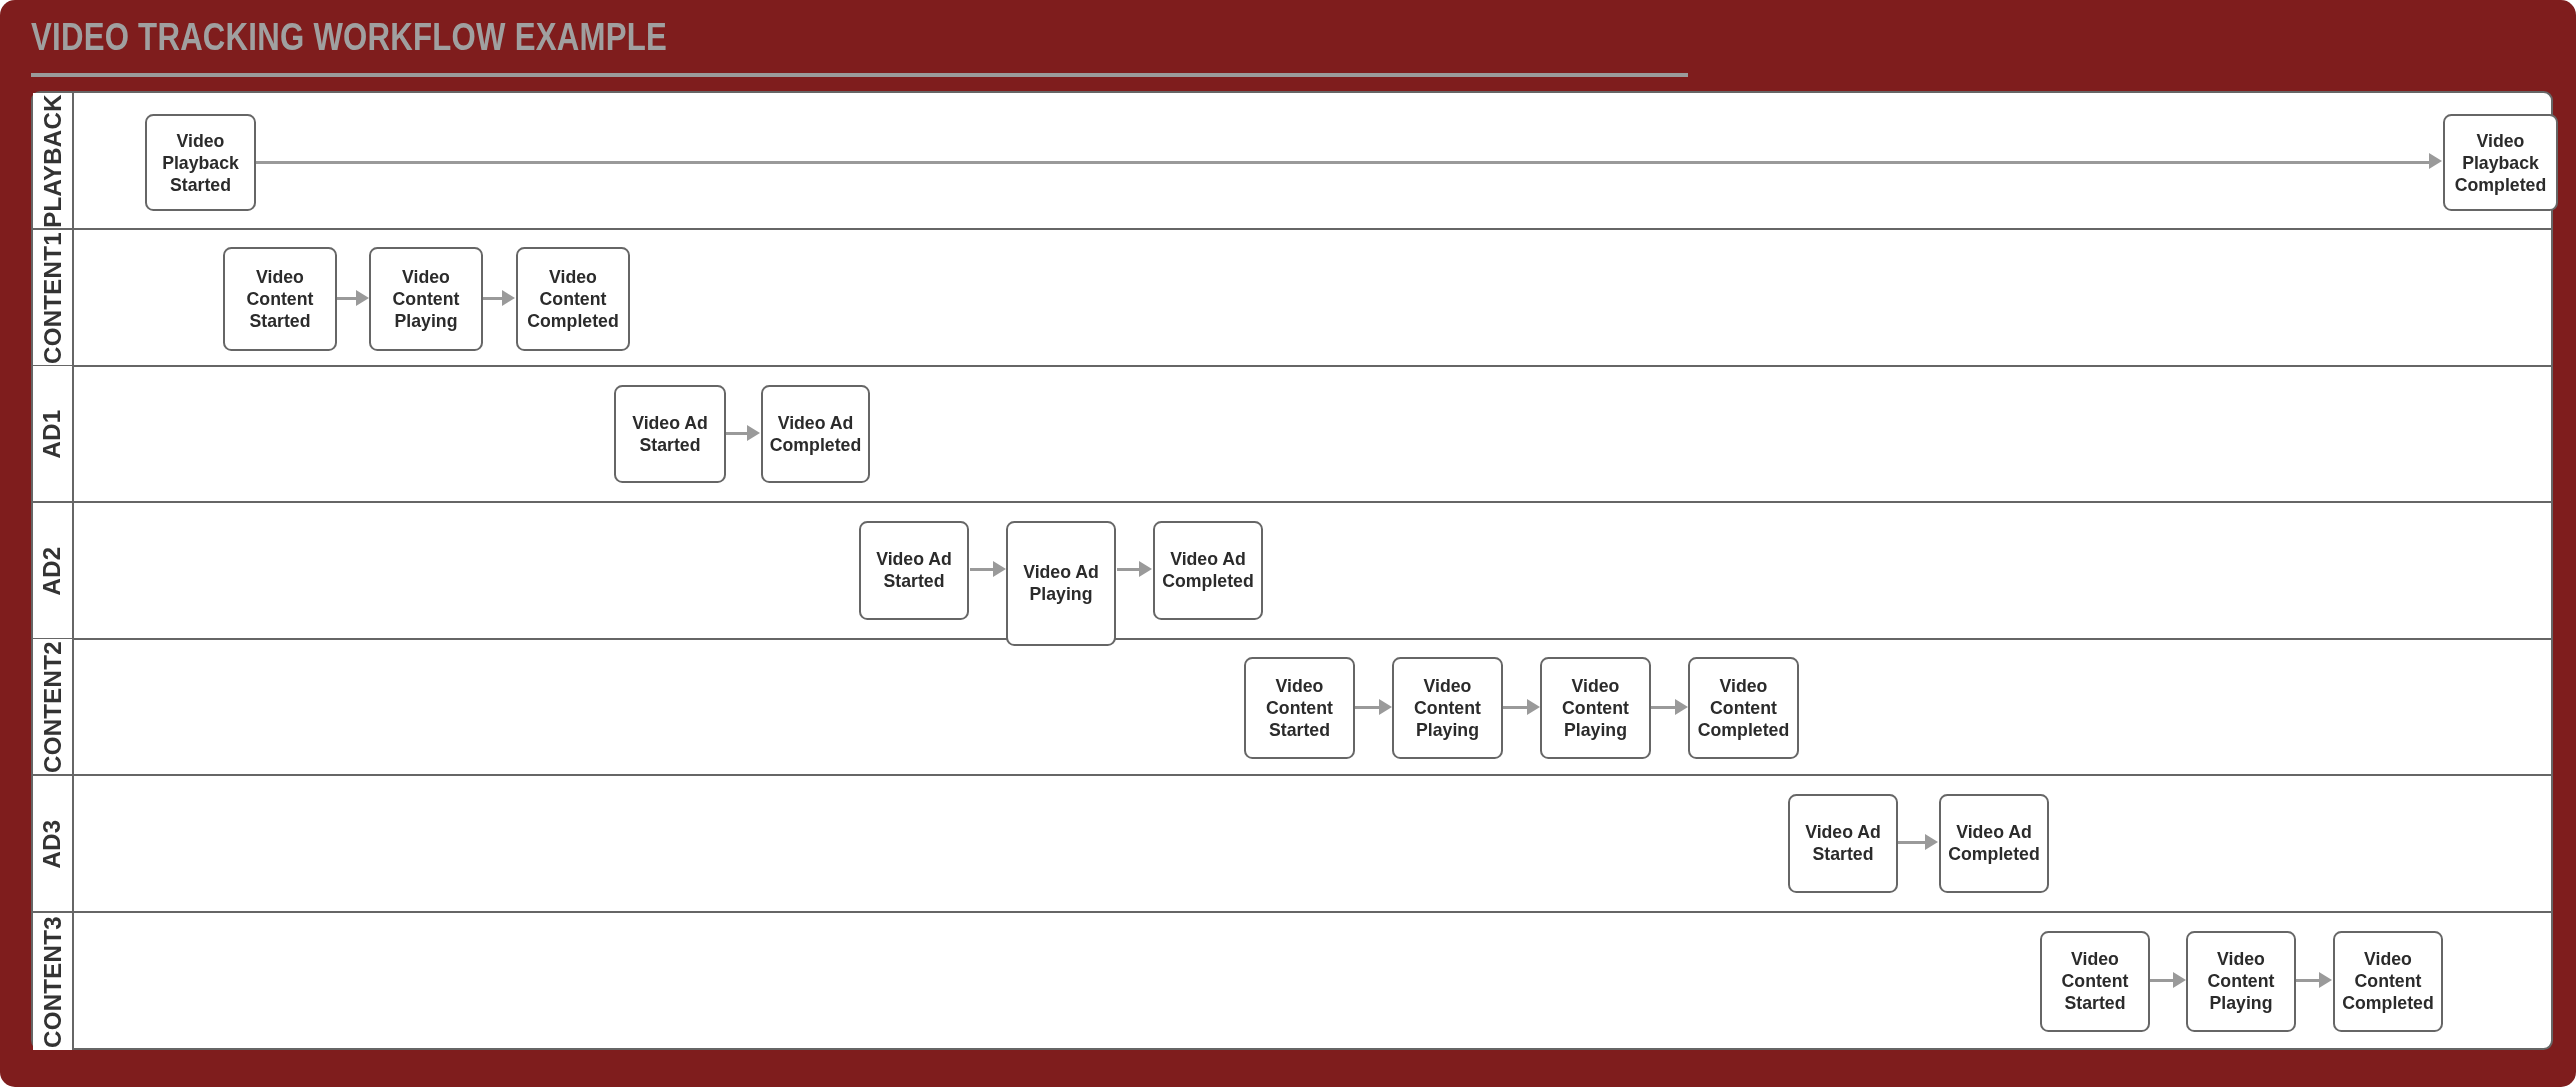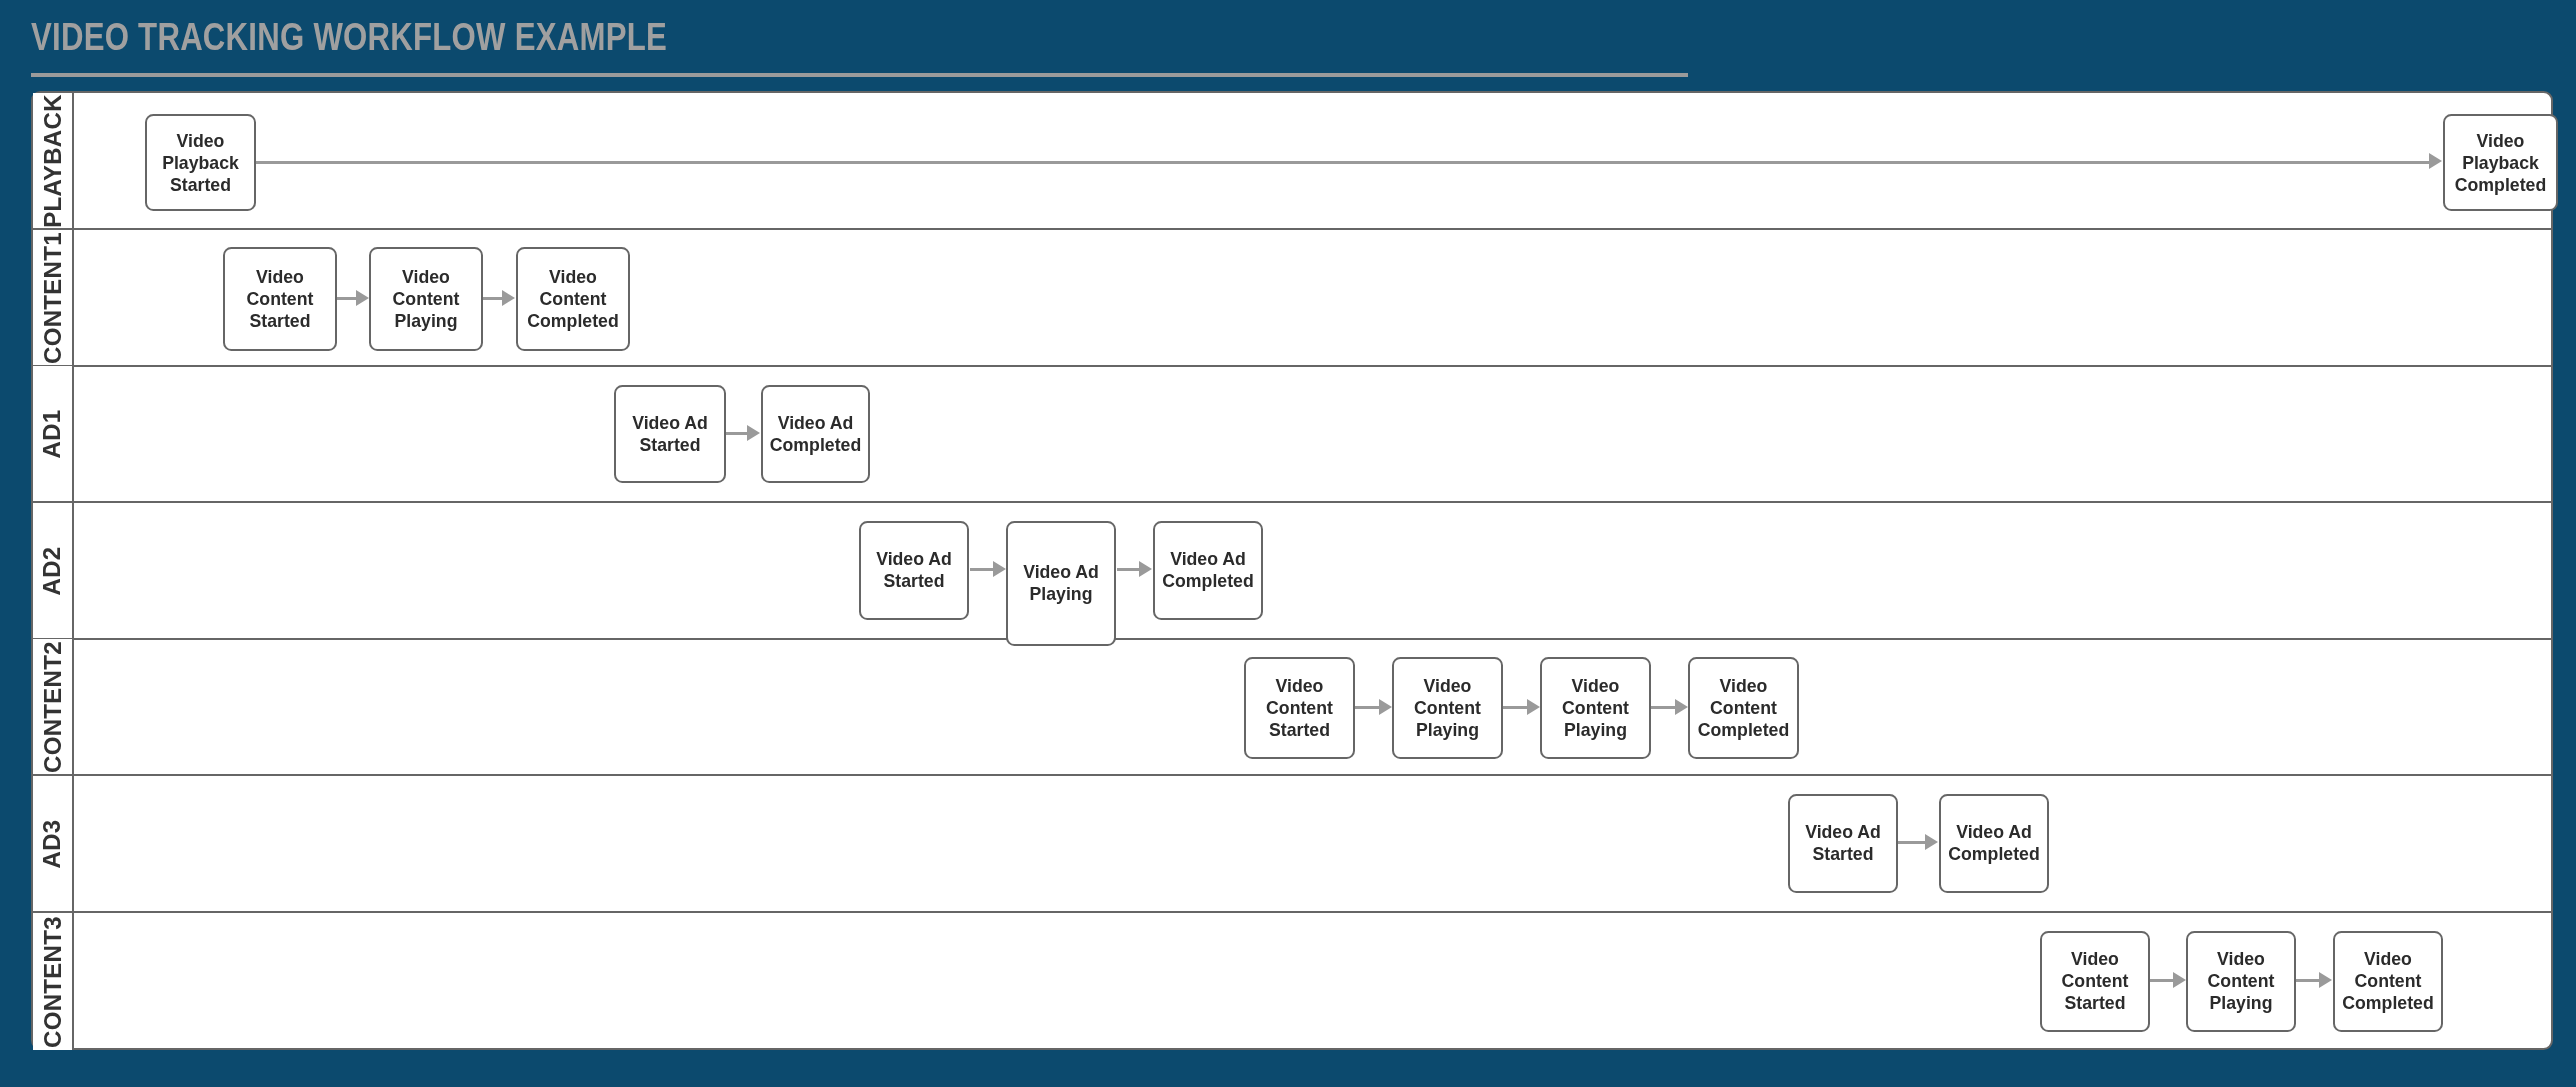--- a/index.html
+++ b/index.html
@@ -8,22 +8,23 @@
     padding: 0;
     background: #ffffff;
   }
   body {
     font-family: "Liberation Sans", sans-serif;
   }
   #page {
     position: relative;
     width: 2576px;
     height: 1087px;
-    background: #0c4a6e;
+    background: #7f1d1d;
     overflow: hidden;
+    border-radius: 15px;
   }
 
   
   #title-block {
     position: absolute;
     left: 31px;
     top: 15.6px;
     width: 1662px;
   }
   #page-title {

